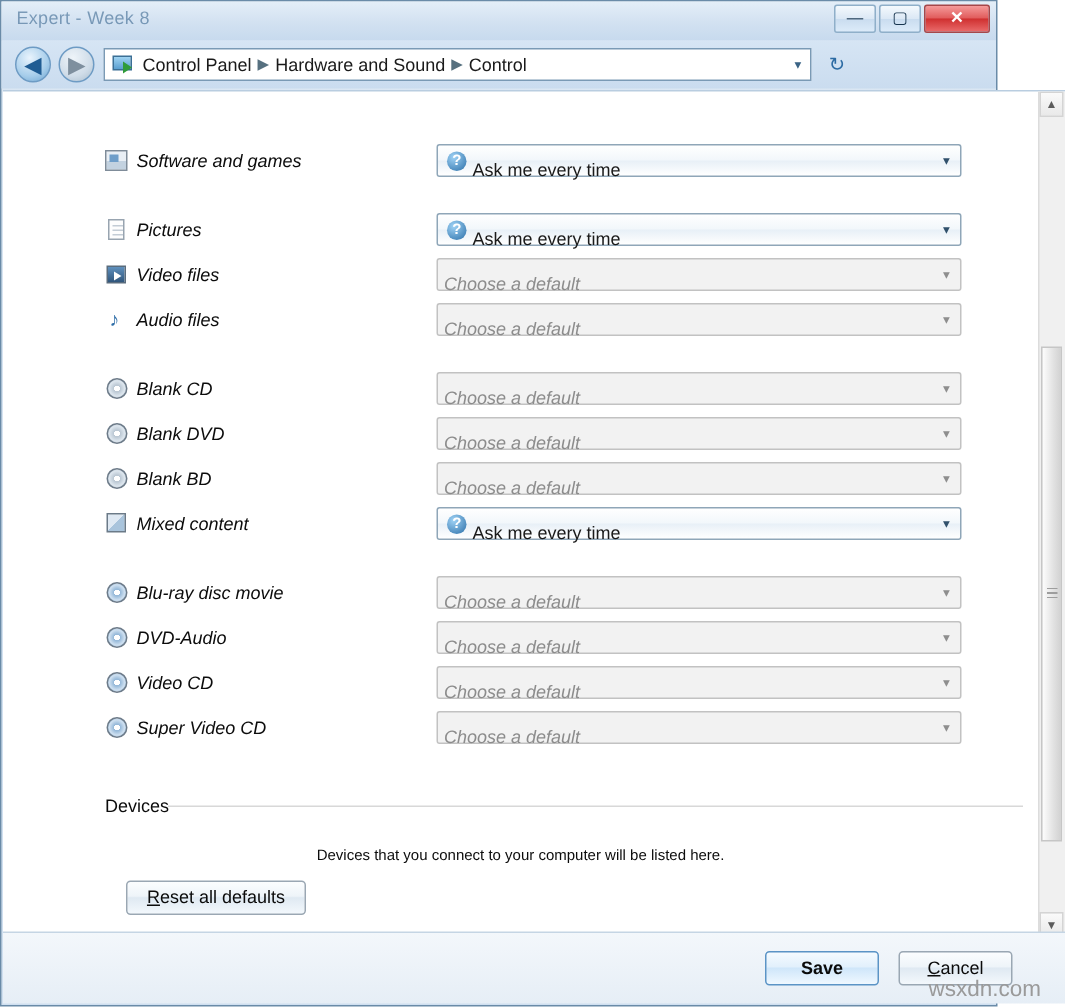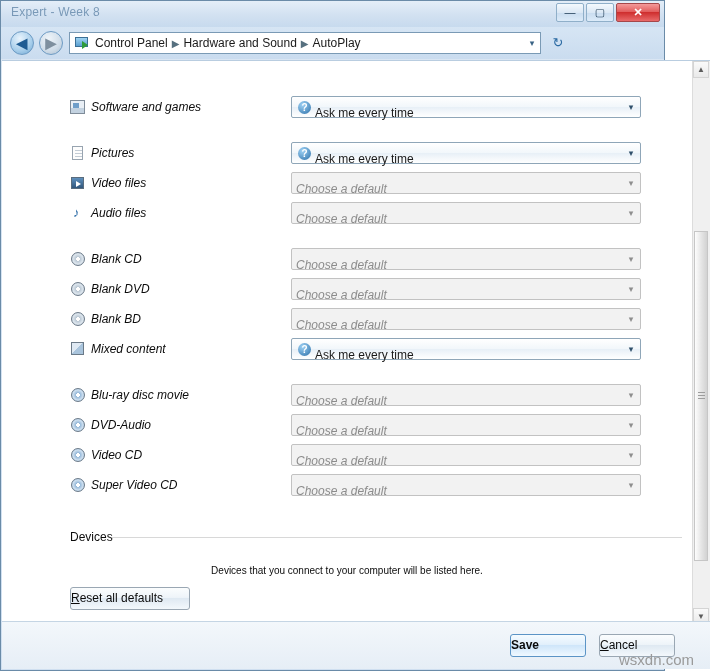--- a/index.html
+++ b/index.html
@@ -368,20 +368,22 @@
     color: #0c0c0c;
   }
   .btn {
     box-sizing: border-box;
     border: 1px solid #9aa7b3;
     border-radius: 3px;
     background: linear-gradient(to bottom, #fbfdfe 0%, #eef4f9 45%, #dfe9f2 50%, #f3f8fc 100%);
     font-family: "Liberation Sans", sans-serif;
     font-size: 12px;
     color: #0b0b0b;
+    text-align: center;
+    margin-left: 14px;
   }
   .reset-btn {
     position: absolute;
     left: 68px;
     width: 120px; height: 23px;
     line-height: 21px;
   }
   .reset-btn u { text-decoration: underline; }
 
   
@@ -473,21 +475,21 @@
 
     <div class="crumbbar">
       <div class="crumb-icon">
         <div class="mon"></div>
           <div class="arrowg"></div>
       </div>
       <span class="crumb">Control Panel</span>
       <span class="crumb-sep">▶</span>
       <span class="crumb">Hardware and Sound</span>
       <span class="crumb-sep">▶</span>
-      <span class="crumb">AutoPlay</span>
+      <span class="crumb">Control</span>
       <span class="crumb-drop">▾</span>
     </div>
 
     <div class="refresh-btn">↻</div>
 
   </div>
 
   <div class="content">
     <div class="scroll-area">
       <div class="rowlist">

